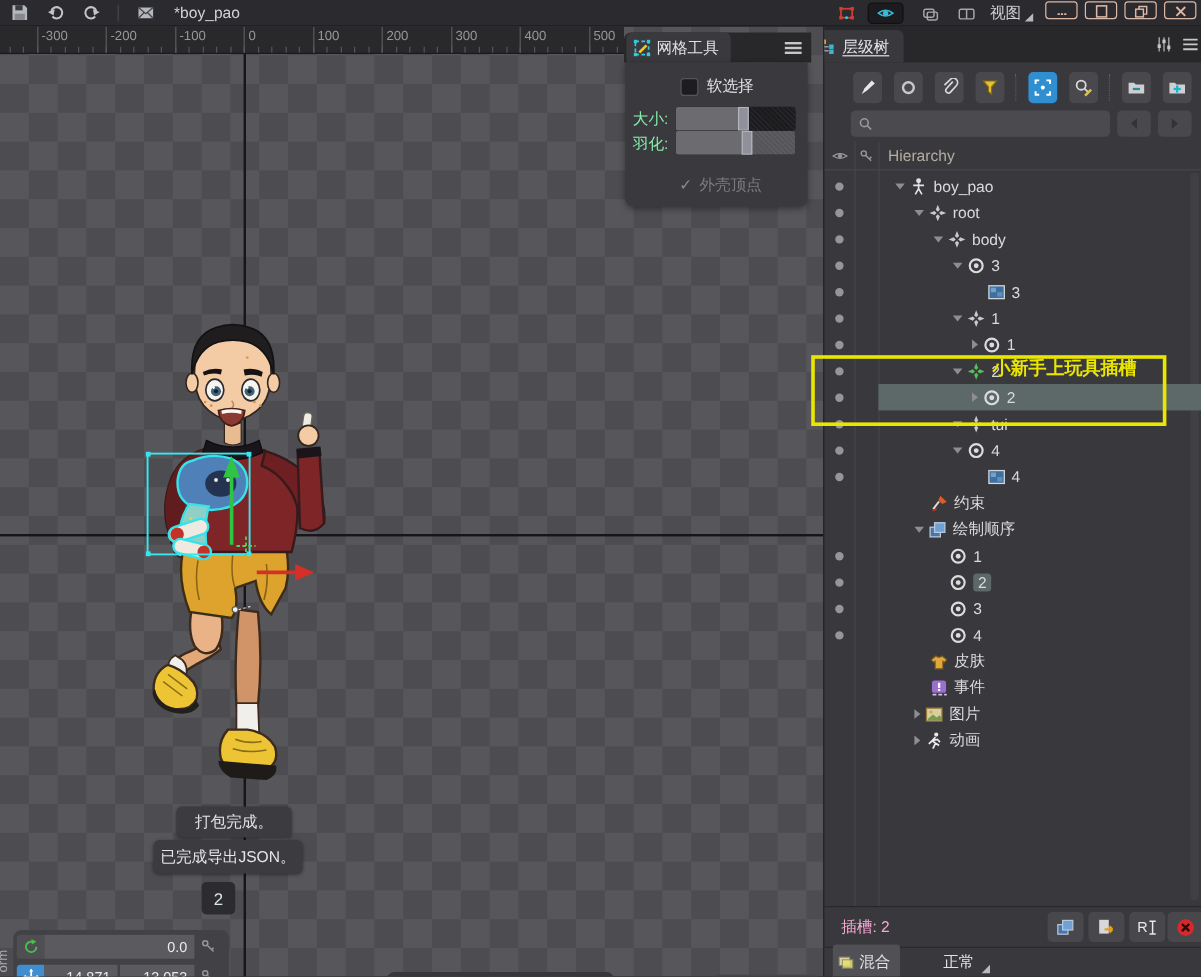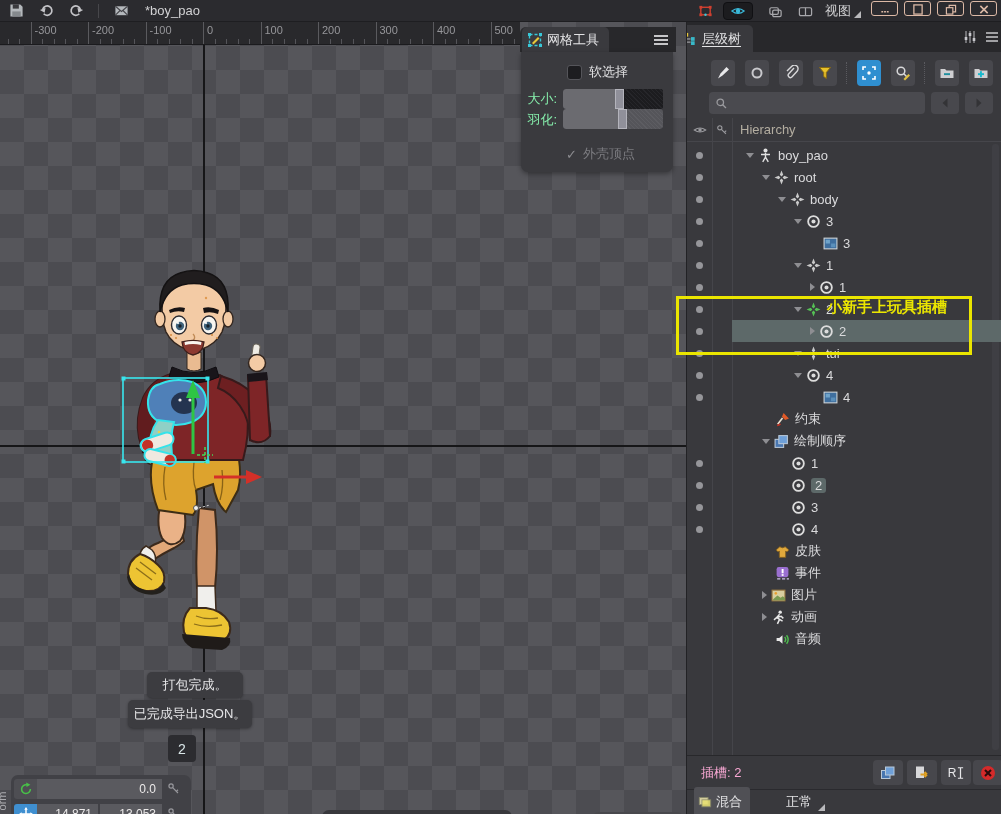--- a/index.html
+++ b/index.html
@@ -843,34 +843,20 @@
             <i class="arr closed"></i>
             <span class="ticn">
               <svg viewBox="0 0 14 14">
                 <circle cx="8.6" cy="2" r="1.6" fill="#e8e8e8"></circle>
                 <path d="M8 4 L5.5 6.8 L8 8.8 L6 13 M5.5 6.8 L9.5 5.8 L11.5 7.8 M8 8.8 L10.8 10.4 M5.5 6.8 L2.8 9.2" stroke="#e8e8e8" stroke-width="1.4" fill="none"></path>
               </svg>
             </span>
             <span class="tlabel">动画</span>
           </span>
         </div>
-        <div class="trow">
-          <span class="cell-dot"></span>
-          <span class="cell-key"></span>
-          <span class="tcontent" style="padding-left: 30px;">
-            <i class="arr none"></i>
-            <span class="ticn">
-              <svg viewBox="0 0 14 14">
-                <path d="M1.5 5.5 H4 L7 3 V11 L4 8.5 H1.5 Z" fill="#e8e8e8"></path>
-                <path d="M9 4.5 Q11 7 9 9.5 M10.8 3 Q13.8 7 10.8 11" stroke="#50c050" stroke-width="1.3" fill="none"></path>
-              </svg>
-            </span>
-            <span class="tlabel">音频</span>
-          </span>
-        </div>
       </div>
 
     <div class="rfoot-sep"></div>
     <div class="slotrow">
       <span class="slotlbl">插槽: 2</span>
       <div class="fbtn" style="left:186px;">
           <svg viewBox="0 0 16 16">
             <rect x="1.5" y="5.5" width="8.5" height="8" fill="#4876b0" stroke="#b8c8d8"></rect>
             <rect x="5.5" y="2" width="8.5" height="8" fill="#6fa0d8" stroke="#b8c8d8"></rect>
           </svg>

